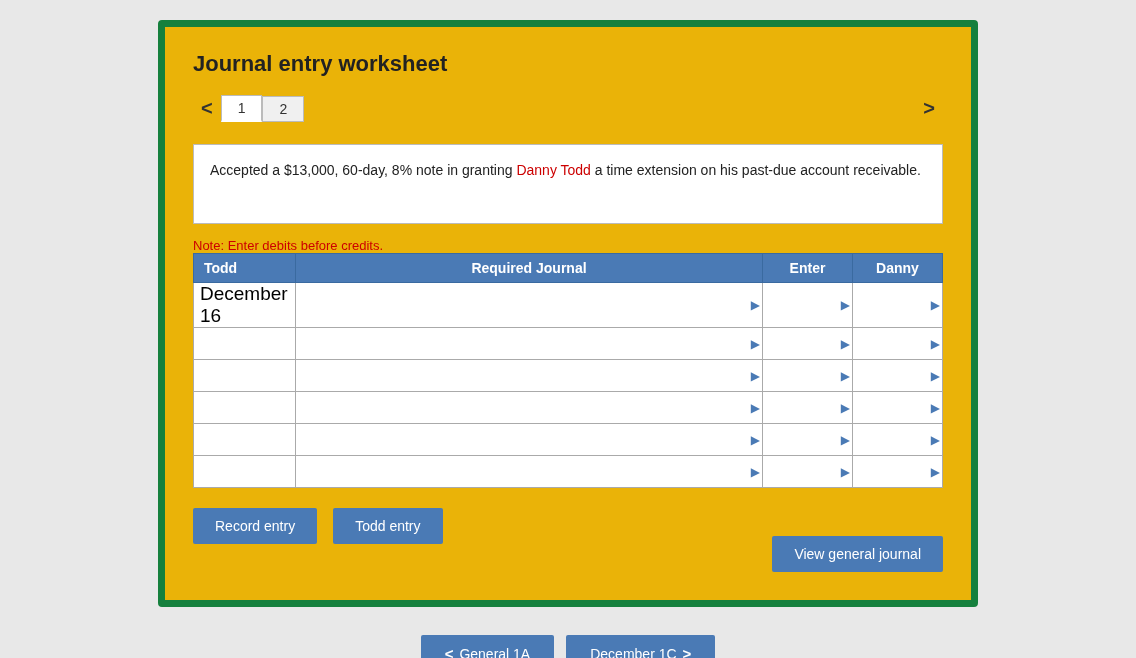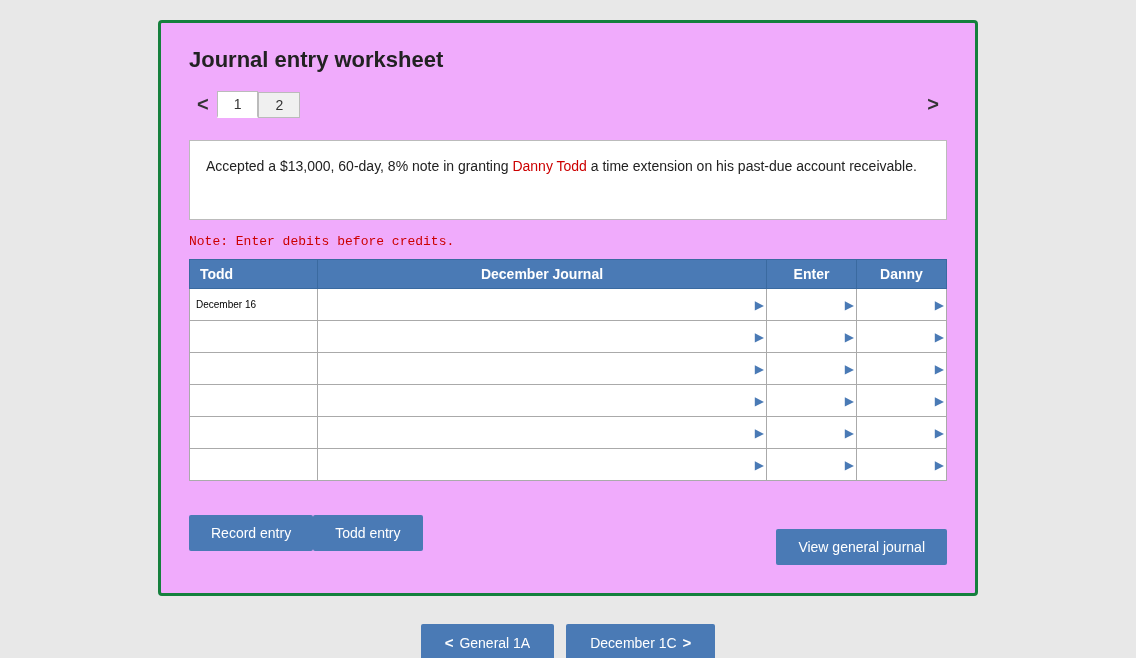--- a/index.html
+++ b/index.html
@@ -7,22 +7,22 @@
       background: #e8e8e8;
       font-family: Arial, sans-serif;
       font-size: 14px;
       display: flex;
       flex-direction: column;
       align-items: center;
       min-height: 658px;
       padding: 20px;
     }
     .outer-container {
-      background: #f0abfc;
-      border: 3px solid #15803d;
+      background: #eab308;
+      border: 7px solid #15803d;
       border-radius: 4px;
       padding: 24px 28px 28px 28px;
       width: 820px;
       position: relative;
     }
     .page-title {
       font-size: 22px;
       font-weight: bold;
       color: #222;
       margin-bottom: 16px;
@@ -74,22 +74,20 @@
       line-height: 1.6;
       color: #222;
       margin-top: 20px;
     }
     .description-box .highlight {
       color: #cc0000;
     }
     .note {
       color: #cc0000;
       font-size: 13px;
-      margin-bottom: 10px;
-      font-family: Liberation Mono, monospace;
     }
     .journal-table {
       width: 100%;
       border-collapse: collapse;
       margin-bottom: 20px;
     }
     .journal-table th {
       background: #4a7ab5;
       color: #fff;
       padding: 6px 10px;
@@ -102,22 +100,22 @@
       text-align: center;
     }
     .journal-table td {
       border: 1px solid #aaa;
       height: 32px;
       padding: 0 4px;
       background: #fff;
       position: relative;
     }
     .journal-table td.date-col {
-      width: 128px;
-      font-size: 10px;
+      width: 102px;
+      font-size: 19px;
       padding-left: 6px;
     }
     .journal-table td.journal-col {
       width: auto;
     }
     .journal-table td.amount-col {
       width: 90px;
     }
     .cell-arrow {
       position: absolute;
@@ -132,21 +130,22 @@
       border: none;
       outline: none;
       width: 100%;
       height: 100%;
       font-size: 13px;
       background: transparent;
       padding: 0 2px;
     }
     .buttons-row {
       display: flex;
-      align-items: center;
+      align-items: flex-start;
+      gap: 16px;
     }
     .btn {
       background: #4a7ab5;
       color: #fff;
       border: none;
       padding: 10px 22px;
       font-size: 14px;
       cursor: pointer;
       border-radius: 2px;
       font-weight: normal;
@@ -194,21 +193,21 @@
   <div class="description-box">
     <span>Accepted a $13,000, 60-day, 8% note in granting </span><span class="highlight">Danny Todd</span><span> a time extension on his past-due account receivable.</span>
   </div>
 
   <div class="note">Note: Enter debits before credits.</div>
 
   <table class="journal-table">
     <thead>
       <tr>
         <th>Todd</th>
-        <th class="center">December Journal</th>
+        <th class="center">Required Journal</th>
         <th class="center">Enter</th>
         <th class="center">Danny</th>
       </tr>
     </thead>
     <tbody id="table-body">
     <tr>
           <td class="date-col">December 16</td>
           <td class="journal-col"><input type="text" style=""><span class="cell-arrow">▶</span></td>
           <td class="amount-col"><input type="text" style=""><span class="cell-arrow">▶</span></td>
           <td class="amount-col"><input type="text" style=""><span class="cell-arrow">▶</span></td>

